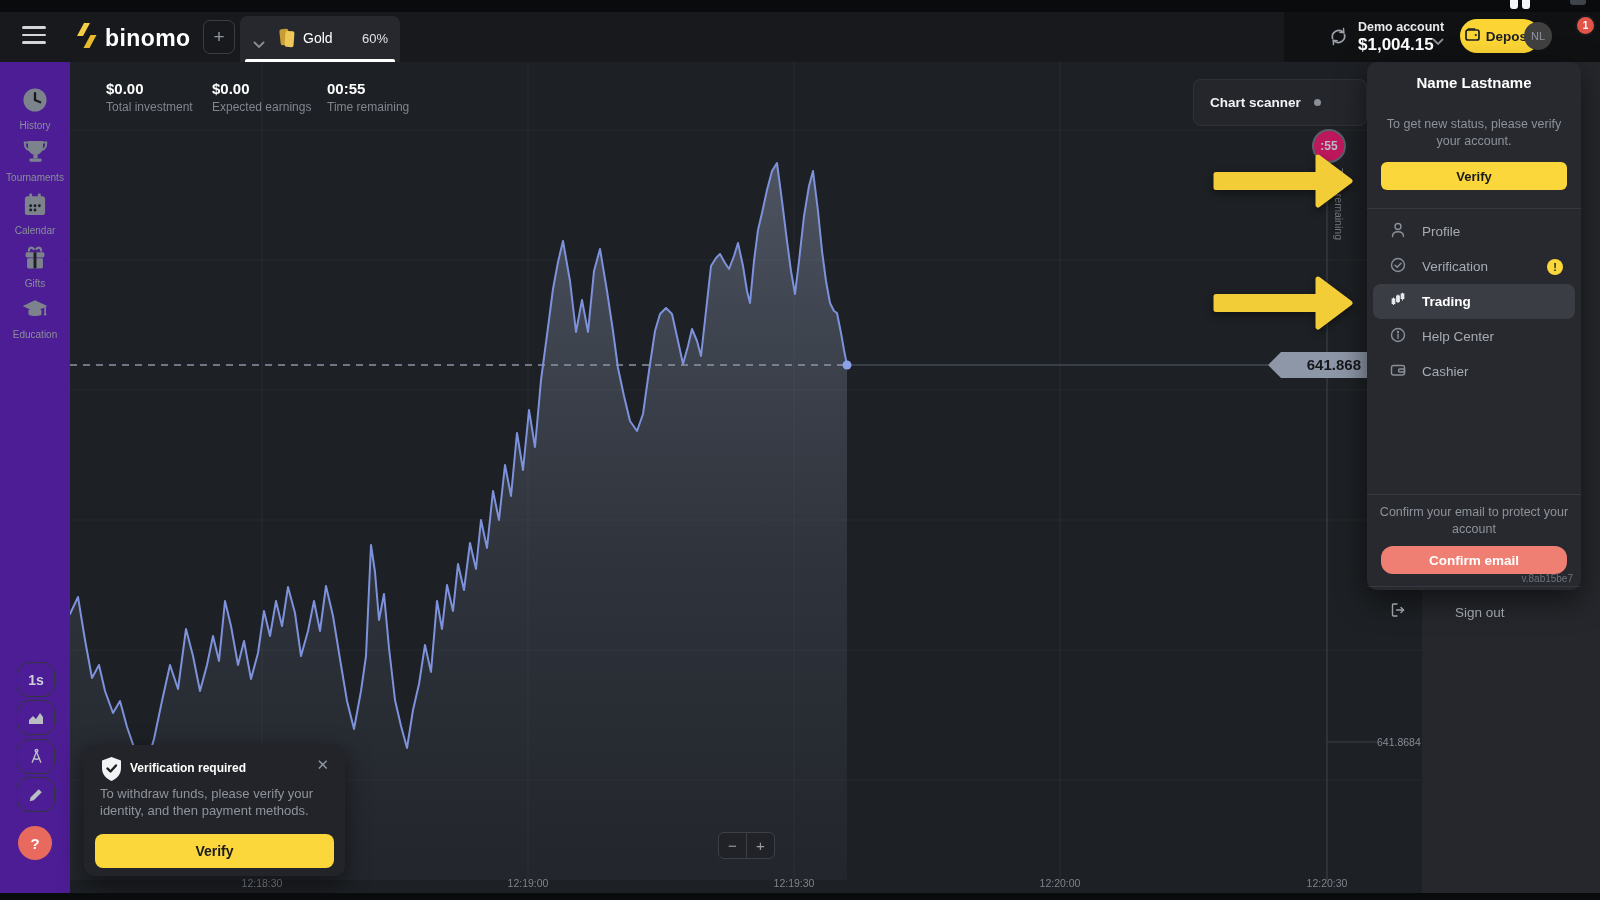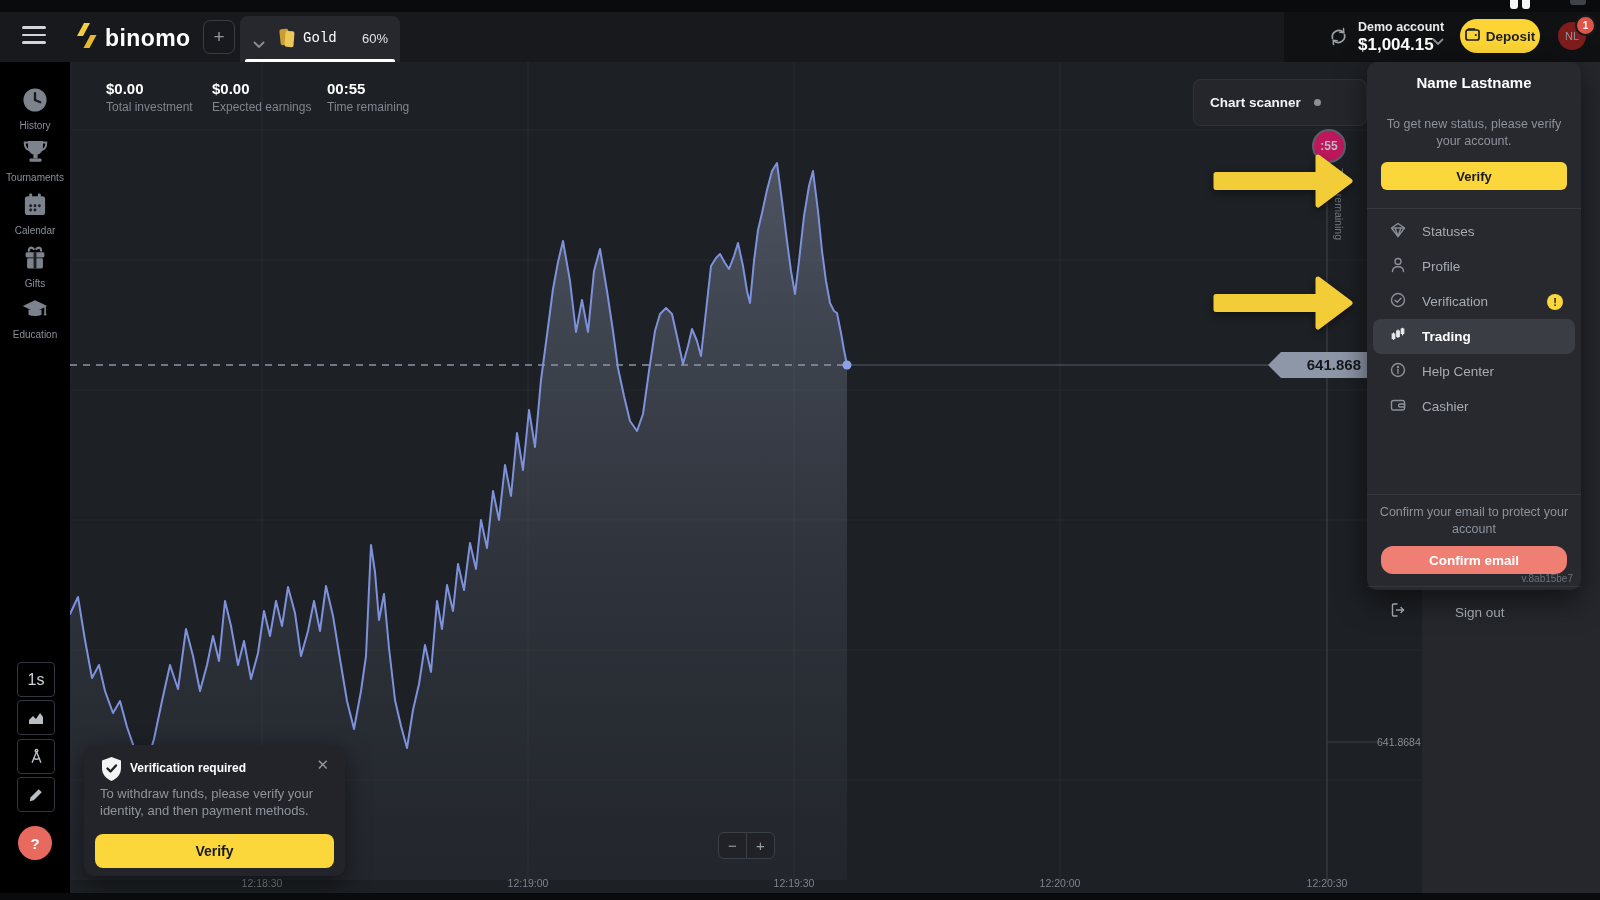--- a/index.html
+++ b/index.html
@@ -21,41 +21,41 @@
   .hamburger{left:22px;top:14px;width:24px;height:18px;cursor:pointer;}
   .hamburger i{display:block;height:2.5px;background:#d2d5da;border-radius:2px;margin-bottom:5px;}
   .logo{left:76px;top:10px;display:flex;align-items:center;gap:7px;}
   .logo-text{color:#fff;font-size:23px;font-weight:bold;letter-spacing:.4px;}
   .plus-btn{left:203px;top:8px;width:30px;height:32px;border:1px solid #3a3d43;border-radius:7px;
     color:#9096a0;font-size:19px;font-weight:300;display:flex;align-items:center;justify-content:center;}
   .asset-tab{left:240px;top:4px;width:160px;height:46px;background:#26282e;border-radius:8px 8px 0 0;}
   .asset-underline{position:absolute;bottom:0;left:5px;right:5px;height:3px;background:#fff;border-radius:2px 2px 0 0;}
   .asset-chevron{position:absolute;left:13px;top:19px;}
   .asset-gold-icon{position:absolute;left:37px;top:11px;}
-  .asset-name{position:absolute;left:63px;top:14px;color:#fff;font-size:14px;font-weight:500;font-family:Liberation Mono, monospace;}
+  .asset-name{position:absolute;left:63px;top:14px;color:#fff;font-size:14px;font-weight:500;}
   .asset-payout{position:absolute;right:12px;top:15px;color:#dfe2e6;font-size:13px;}
   .sync-icon{left:1328px;top:14px;}
   .acct{left:1358px;top:8px;width:72px;cursor:pointer;}
   .acct-type{color:#e8eaed;font-size:12.5px;font-weight:600;white-space:nowrap;}
   .acct-balance{color:#fff;font-size:17px;font-weight:bold;margin-top:1px;white-space:nowrap;}
   .acct-chevron{left:1432px;top:20px;}
   .deposit-btn{left:1460px;top:7px;width:80px;height:34px;background:#fcd535;border-radius:17px;
     display:flex;align-items:center;justify-content:center;gap:6px;color:#1d1f23;
     font-size:13.5px;font-weight:bold;cursor:pointer;}
-  .avatar{left:1558px;top:10px;width:28px;height:28px;border-radius:50%;background:#7f1d1d;
+  .avatar{left:1524px;top:10px;width:28px;height:28px;border-radius:50%;background:#404040;
     color:#8f949d;font-size:11px;font-weight:normal;display:flex;align-items:center;justify-content:center;cursor:pointer;}
   .notif-badge{left:1575px;top:3px;width:17px;height:17px;border-radius:50%;background:#e15549;
     border:2px solid #17191d;color:#fff;font-size:10px;font-weight:bold;display:flex;align-items:center;justify-content:center;z-index:2;}
 
   
-  .sidebar{left:0;top:62px;width:70px;height:831px;background:#000000;z-index:10;}
+  .sidebar{left:0;top:62px;width:70px;height:831px;background:#4c1d95;z-index:10;}
   .nav-item{position:absolute;left:0;width:70px;text-align:center;cursor:pointer;}
   .nav-item .lbl{display:block;color:#8a8f98;font-size:10px;margin-top:3px;}
-  .tool-btn{position:absolute;left:17px;width:36px;height:33px;border:1px solid #33363c;border-radius:4px;
-    display:flex;align-items:center;justify-content:center;color:#cdd1d7;font-size:16px;font-weight:normal;cursor:pointer;}
+  .tool-btn{position:absolute;left:17px;width:36px;height:33px;border:1px solid #33363c;border-radius:12px;
+    display:flex;align-items:center;justify-content:center;color:#cdd1d7;font-size:14px;font-weight:bold;cursor:pointer;}
   .help-btn{position:absolute;left:18px;top:764px;width:34px;height:34px;border-radius:50%;background:#e8695e;
     color:#fff;font-size:15px;font-weight:bold;display:flex;align-items:center;justify-content:center;cursor:pointer;}
 
   
   .chart-bg{left:70px;top:62px;width:1352px;height:831px;background:#1d2024;z-index:1;}
   .right-region{left:1422px;top:62px;width:178px;height:831px;background:#25272c;z-index:6;}
   #chart-svg{left:0;top:0;width:1600px;height:900px;z-index:5;pointer-events:none;}
   .stat{z-index:7;}
   .stat .v{color:#fff;font-size:15px;font-weight:bold;}
   .stat .l{color:#80858e;font-size:12px;margin-top:3px;white-space:nowrap;}
@@ -334,28 +334,20 @@
   </svg>
 
   <div class="abs panel dots">
     <div class="name">Name Lastname</div>
     <div class="sub">To get new status, please verify your account.</div>
     <div class="btn-yellow verify">Verify</div>
     <div class="divider" style="top:146px;"></div>
 
     <div class="menu">
       <div class="menu-item">
-        <span><svg width="18" height="18" viewBox="0 0 18 18" fill="none" stroke="#8a8f98" stroke-width="1.4" stroke-linejoin="round">
-              <polygon points="9,2.5 15.5,7 9,15.5 2.5,7"></polygon>
-              <polyline points="2.5,7 15.5,7"></polyline>
-              <polyline points="6.2,7 9,15.5 11.8,7"></polyline>
-            </svg></span>
-        <span class="ml">Statuses</span>
-      </div>
-      <div class="menu-item">
         <span><svg width="18" height="18" viewBox="0 0 18 18" fill="none" stroke="#8a8f98" stroke-width="1.4" stroke-linecap="round">
               <circle cx="9" cy="5.5" r="3"></circle>
               <path d="M3.5,15.5 c0,-3.2 2.4,-4.8 5.5,-4.8 s5.5,1.6 5.5,4.8"></path>
             </svg></span>
         <span class="ml">Profile</span>
       </div>
       <div class="menu-item">
         <span><svg width="18" height="18" viewBox="0 0 18 18" fill="none" stroke="#8a8f98" stroke-width="1.4" stroke-linecap="round">
               <circle cx="9" cy="9" r="6.5"></circle>
               <polyline points="6,9.2 8.2,11.3 12,7.2"></polyline>

